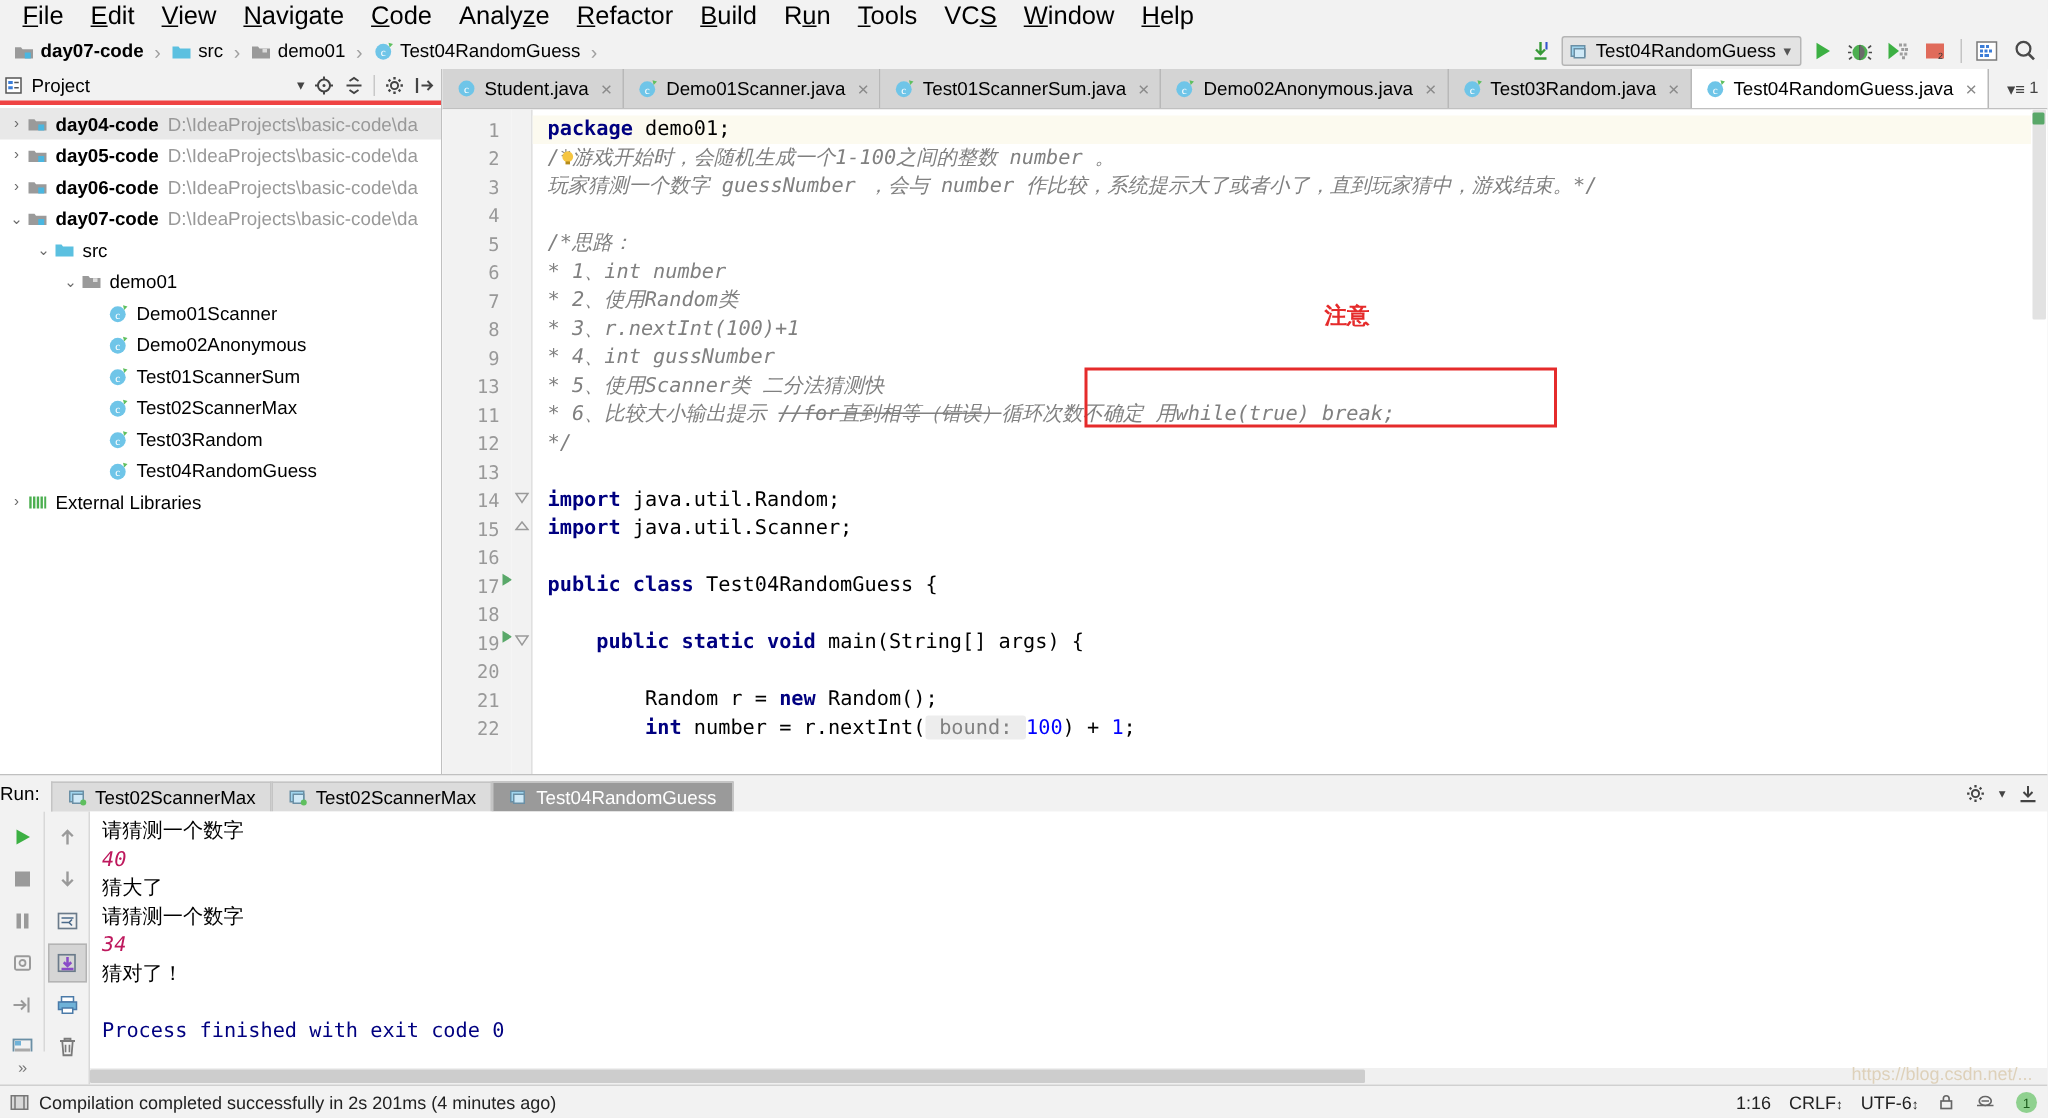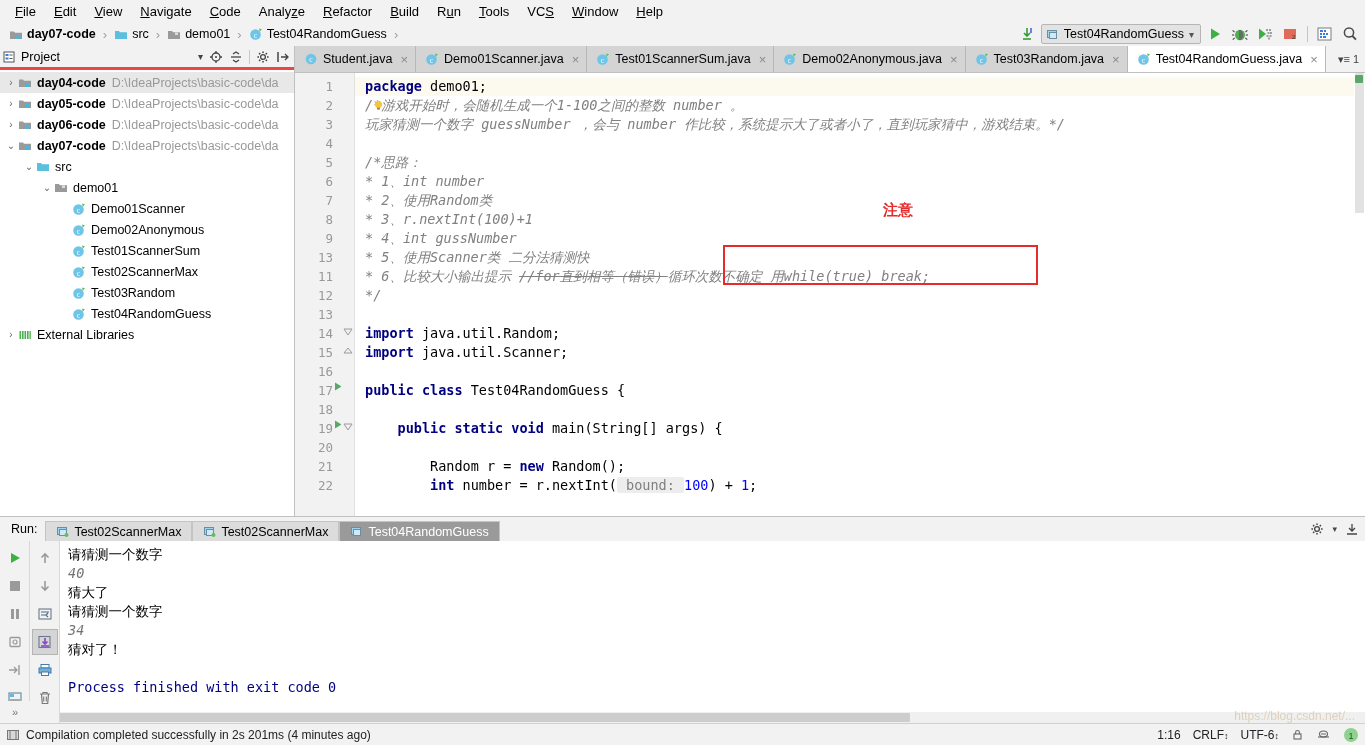--- a/index.html
+++ b/index.html
@@ -14,21 +14,21 @@
   #app { position: relative; width: 1365px; height: 745px; background: #f0f0f0; }
 
   
   .menubar {
     height: 22px; background: #f2f2f2;
     display: flex; align-items: center;
     padding-left: 6px; gap: 0px;
     border-bottom: 0px;
   }
   .menubar .mi {
-    padding: 2px 9px; font-size: 13px; color: #000; cursor: default;
+    padding: 2px 9px; font-size: 17px; color: #000; cursor: default;
     font-family: "Liberation Sans", sans-serif;
   }
   .menubar .mi u { text-decoration: underline; }
 
   
   .navbar {
     height: 24px; background: #f2f2f2;
     display: flex; align-items: center; padding-left: 6px;
     position: relative;
   }
@@ -118,38 +118,38 @@
   
   .annot-box {
     position: absolute; border: 2px solid #e52b2b; background: transparent;
   }
   .annot-text { position: absolute; color: #e52b2b; font-weight: bold; font-size: 15px;
     font-family: "DejaVu Sans", sans-serif; }
 
   
   .runpanel { position: absolute; top: 516px; left: 0; width: 1365px; height: 207px; background: #f2f2f2;
     border-top: 1px solid #c0c0c0; display: flex; flex-direction: column; }
-  .run-tabbar { height: 24px; display: flex; align-items: center; background: #f2f2f2; padding-left: 11px; position: relative;}
+  .run-tabbar { height: 24px; display: flex; align-items: center; background: #f2f2f2; padding-left: 0; position: relative;}
   .run-label { font-size: 12.5px; margin-right: 8px; }
   .rtab { height: 20px; display: flex; align-items: center; gap: 5px; padding: 0 10px;
     background: #dcdcdc; border: 1px solid #c4c4c4; border-bottom: none; font-size: 12.5px;}
   .rtab.active { background: #9a9a9a; color: #fff; }
   .run-tabbar-right { position: absolute; right: 6px; display: flex; align-items: center; gap: 8px; }
 
   .run-body { flex: 1; display: flex; background: #f2f2f2; }
   .run-tools { width: 30px; background: #f2f2f2; display: flex; flex-direction: column;
     align-items: center; padding-top: 4px; gap: 2px; border-right: 1px solid #d8d8d8;}
   .run-tools2 { width: 30px; background: #f2f2f2; display: flex; flex-direction: column;
     align-items: center; padding-top: 4px; gap: 2px; border-right: 1px solid #d8d8d8;}
   .rt-btn { width: 26px; height: 26px; display: flex; align-items: center; justify-content: center; }
   .rt-btn.on { background: #d5d5d5; border: 1px solid #b4b4b4; }
   .console { flex: 1; background: #fff; padding: 4px 0 0 8px; font-family: "DejaVu Sans Mono", monospace;
     font-size: 13.5px; position: relative; overflow: hidden;}
   .cline { height: 19px; line-height: 19px; white-space: pre; color: #000; }
-  .cin { color: #737373; font-style: italic; }
+  .cin { color: #be185d; font-style: italic; }
   .cout { color: #000; }
   .cfin { color: #000080; }
   .console-scroll { position: absolute; bottom: 0; left: 0; width: 100%; height: 11px; background: #f0f0f0;}
   .console-thumb { position: absolute; left: 0; top: 1px; height: 9px; width: 850px; background: #cdcdcd; border-radius: 1px;}
 
   
   .statusbar { position: absolute; bottom: 0; left: 0; width: 1365px; height: 22px;
     background: #f2f2f2; border-top: 1px solid #d0d0d0; display: flex; align-items: center;
     padding: 0 6px; font-size: 12px; color: #222;}
   .sb-right { margin-left: auto; display: flex; align-items: center; gap: 12px; }

